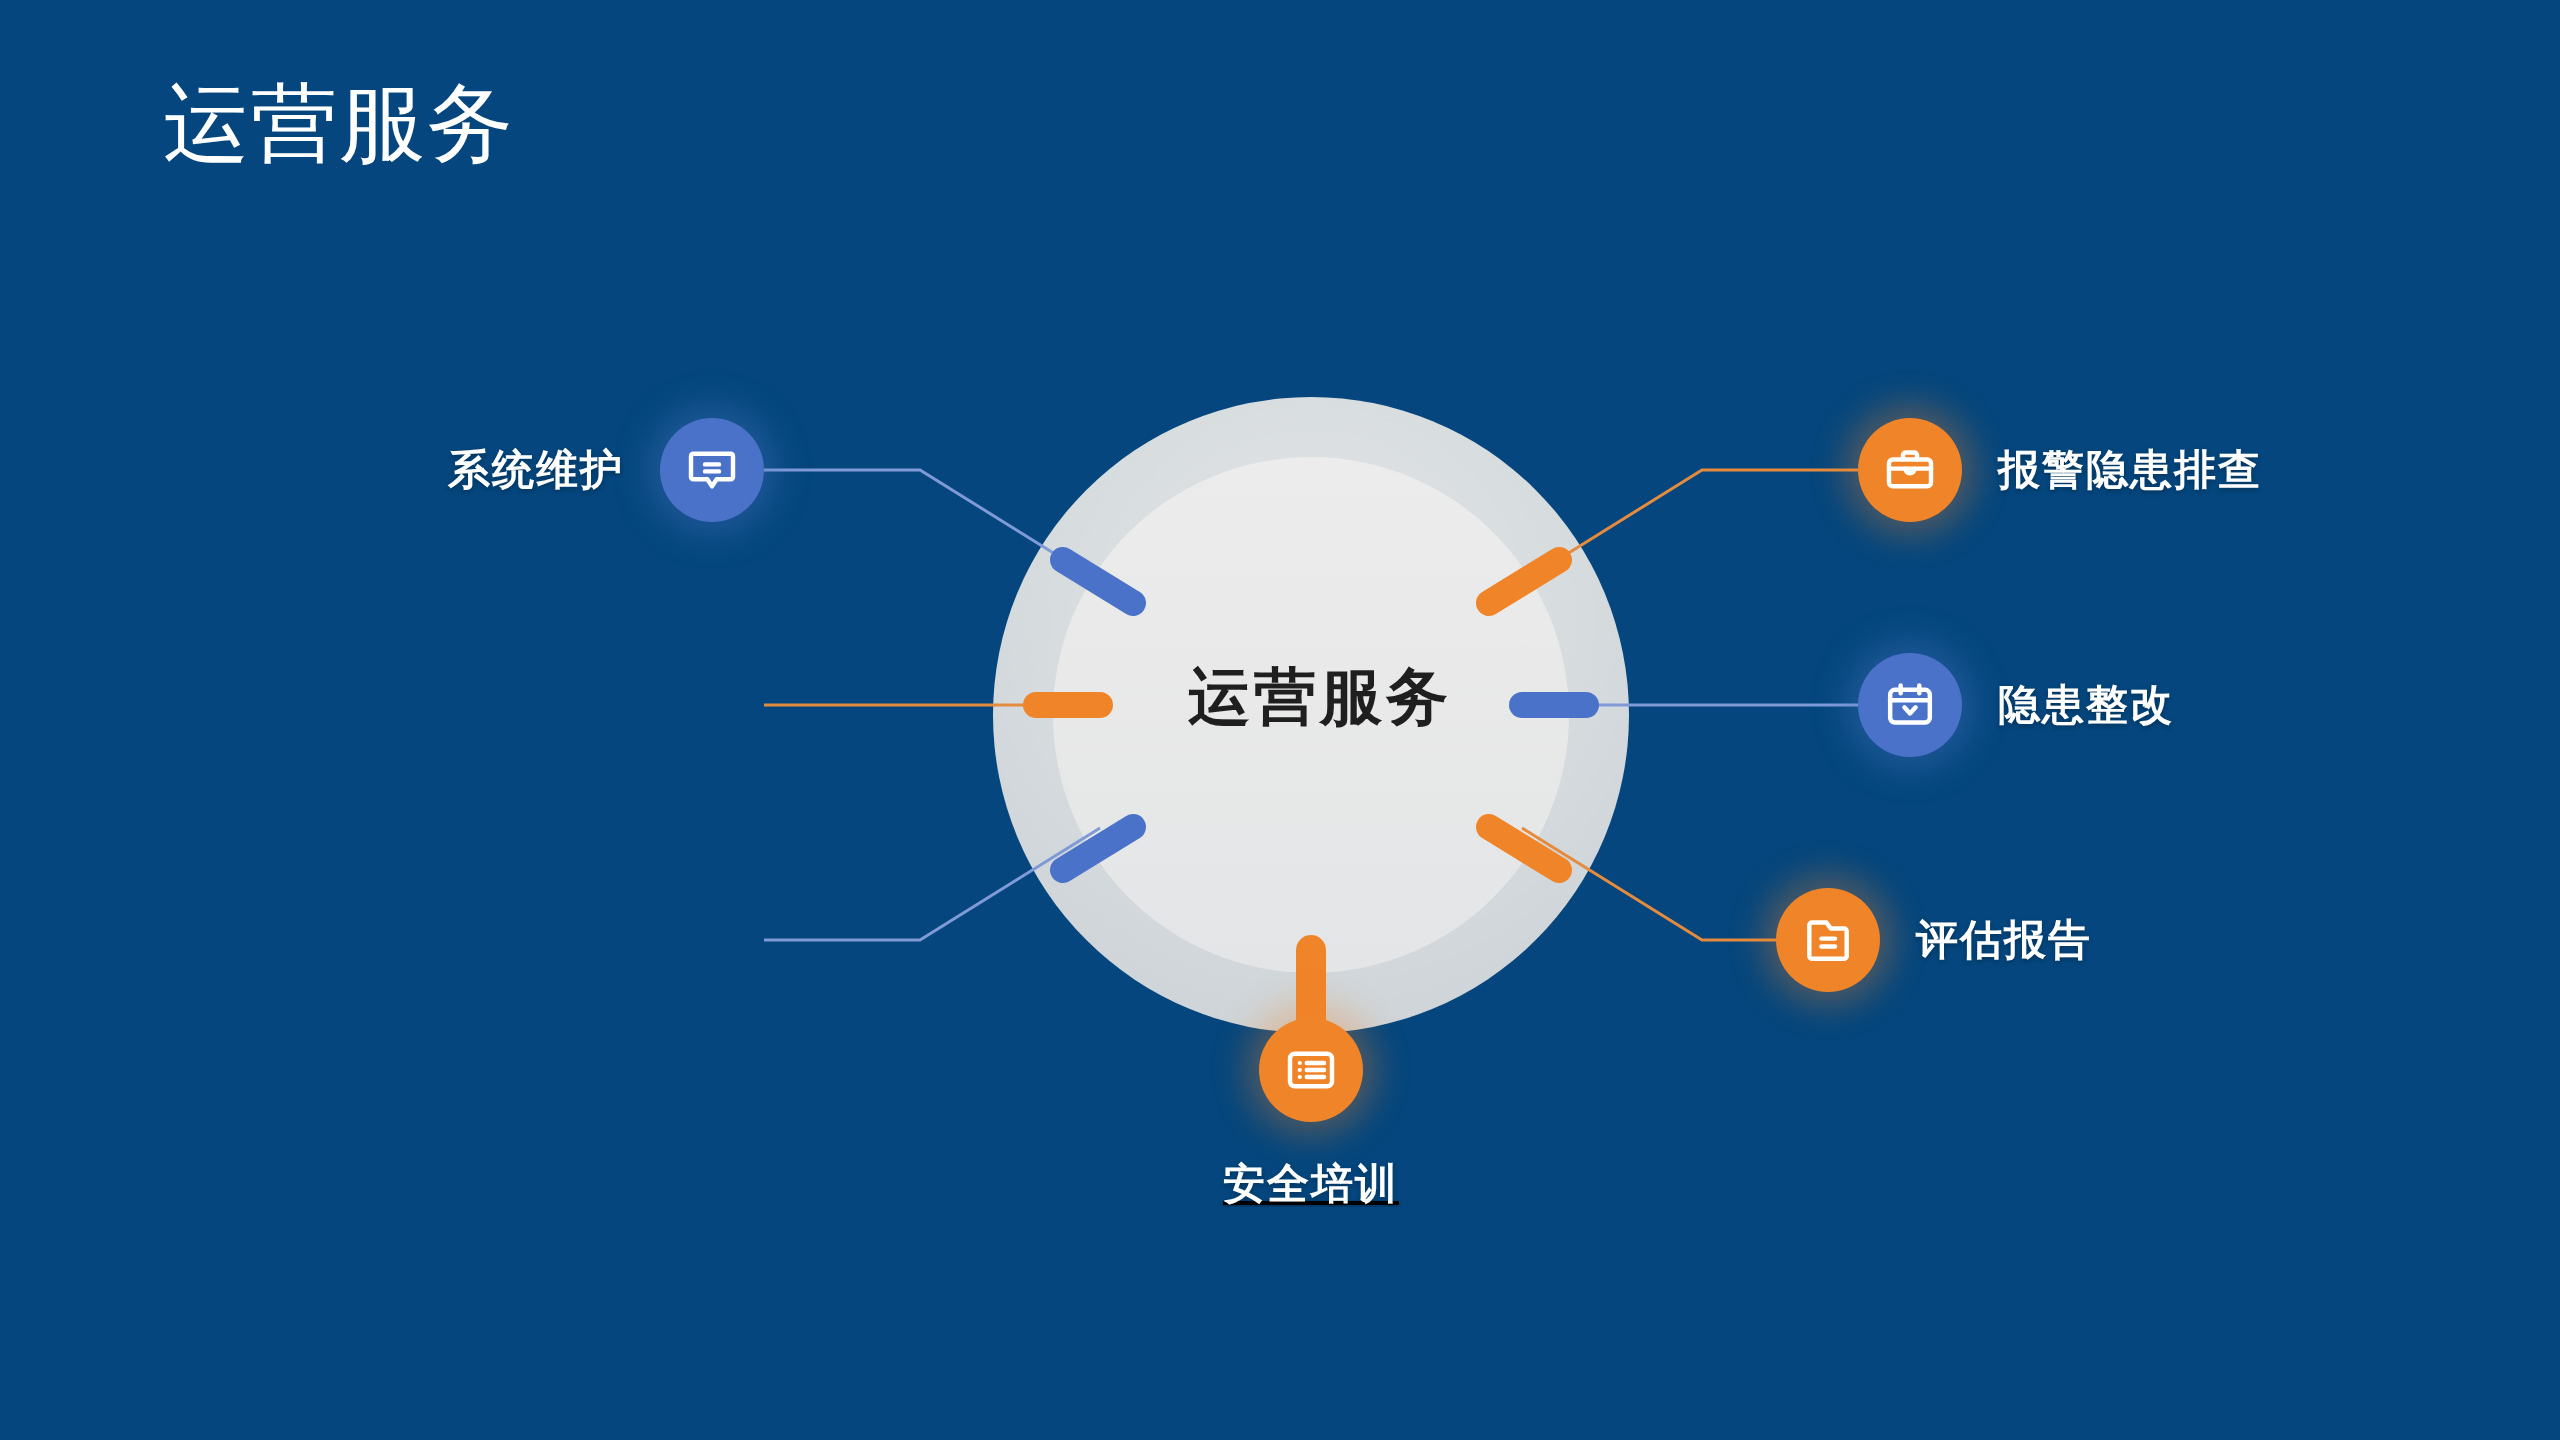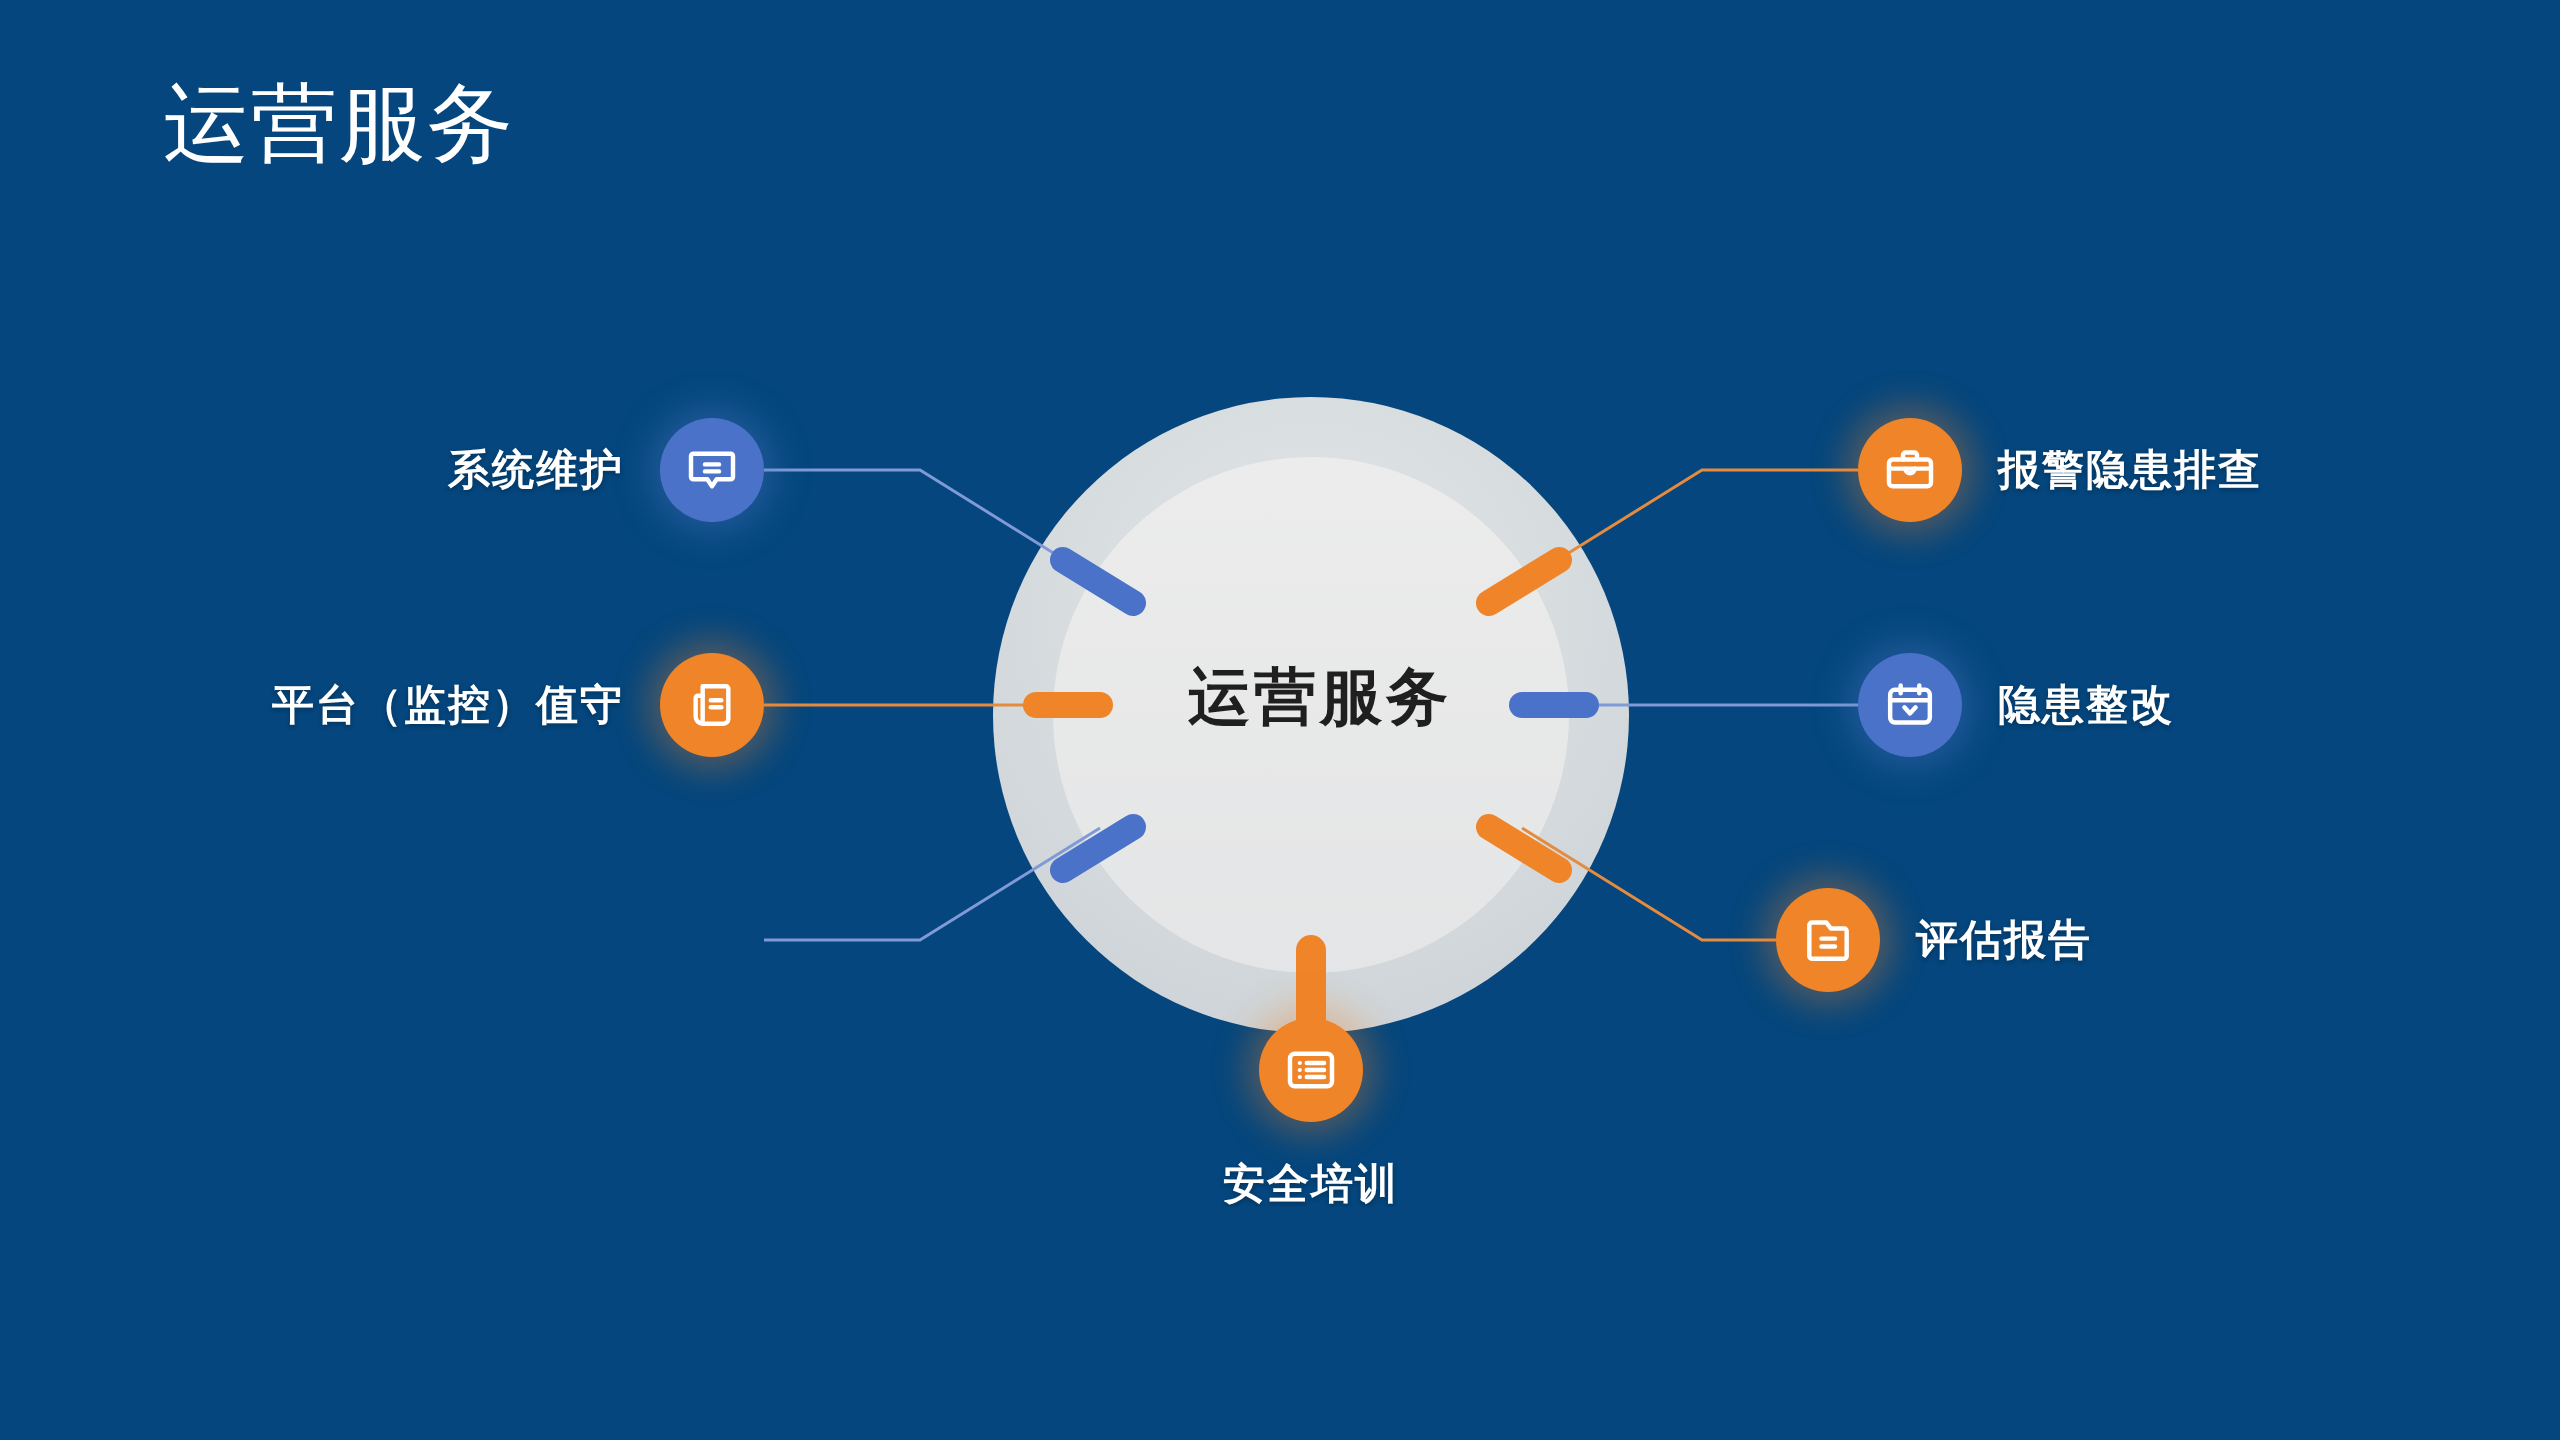--- a/index.html
+++ b/index.html
@@ -154,31 +154,20 @@
     <span class="node-label">系统维护</span>
     <span class="node-icon blue">
       <svg viewBox="0 0 24 24" fill="none" stroke="#ffffff" stroke-width="1.9" stroke-linecap="round" stroke-linejoin="round">
         <path d="M4 5h16a1 1 0 0 1 1 1v9a1 1 0 0 1-1 1h-6l-2 3-2-3H4a1 1 0 0 1-1-1V6a1 1 0 0 1 1-1z"></path>
         <line x1="9" y1="9.6" x2="15" y2="9.6"></line>
         <line x1="9" y1="12.6" x2="15" y2="12.6"></line>
       </svg>
     </span>
   </div>
 
-  <div class="node left" style="left:0px; top:653px; width:764px;">
-    <span class="node-label">平台（监控）值守</span>
-    <span class="node-icon orange">
-      <svg viewBox="0 0 24 24" fill="none" stroke="#ffffff" stroke-width="1.9" stroke-linecap="round" stroke-linejoin="round">
-        <path d="M8 4h10a1 1 0 0 1 1 1v13a2 2 0 0 1-2 2H8z"></path>
-        <path d="M8 8H6a1 1 0 0 0-1 1v8a3 3 0 0 0 3 3"></path>
-        <line x1="11.5" y1="10" x2="16" y2="10"></line>
-        <line x1="11.5" y1="13" x2="16" y2="13"></line>
-      </svg>
-    </span>
-  </div>
 
 
   <div class="node right" style="left:1858px; top:418px; width:702px;font-family:Liberation Mono, monospace;">
     <span class="node-icon orange">
       <svg viewBox="0 0 24 24" fill="none" stroke="#ffffff" stroke-width="1.9" stroke-linecap="round" stroke-linejoin="round">
         <rect x="3" y="7.5" width="18" height="11.5" rx="1.6"></rect>
         <path d="M9 7.5V5.6A1.1 1.1 0 0 1 10.1 4.5h3.8A1.1 1.1 0 0 1 15 5.6V7.5"></path>
         <line x1="3" y1="11.4" x2="21" y2="11.4"></line>
         <path d="M10 11.4a2 2 0 0 0 4 0"></path>
       </svg>
@@ -203,21 +192,21 @@
     <span class="node-icon orange">
       <svg viewBox="0 0 24 24" fill="none" stroke="#ffffff" stroke-width="1.9" stroke-linecap="round" stroke-linejoin="round">
         <path d="M4 19V5.6A1.1 1.1 0 0 1 5.1 4.5h6.2l1.9 2.6H19a1 1 0 0 1 1 1V19a1 1 0 0 1-1 1H5a1 1 0 0 1-1-1z"></path>
         <line x1="9.2" y1="11.4" x2="15" y2="11.4"></line>
         <line x1="9.2" y1="14.8" x2="15" y2="14.8"></line>
       </svg>
     </span>
     <span class="node-label">评估报告</span>
   </div>
 
-  <div class="node bottom" style="left:1161px; top:1018px; width:300px;">
+  <div class="node bottom" style="left:1161px; top:1018px; width:300px;text-decoration:underline;">
     <span class="node-icon orange">
       <svg viewBox="0 0 24 24" fill="none" stroke="#ffffff" stroke-width="1.9" stroke-linecap="round" stroke-linejoin="round">
         <rect x="3" y="5" width="18" height="14" rx="2"></rect>
         <circle cx="7.2" cy="9" r="0.9" fill="#ffffff" stroke="none"></circle>
         <circle cx="7.2" cy="12" r="0.9" fill="#ffffff" stroke="none"></circle>
         <circle cx="7.2" cy="15" r="0.9" fill="#ffffff" stroke="none"></circle>
         <line x1="10.2" y1="9" x2="17.6" y2="9"></line>
         <line x1="10.2" y1="12" x2="17.6" y2="12"></line>
         <line x1="10.2" y1="15" x2="17.6" y2="15"></line>
       </svg>

